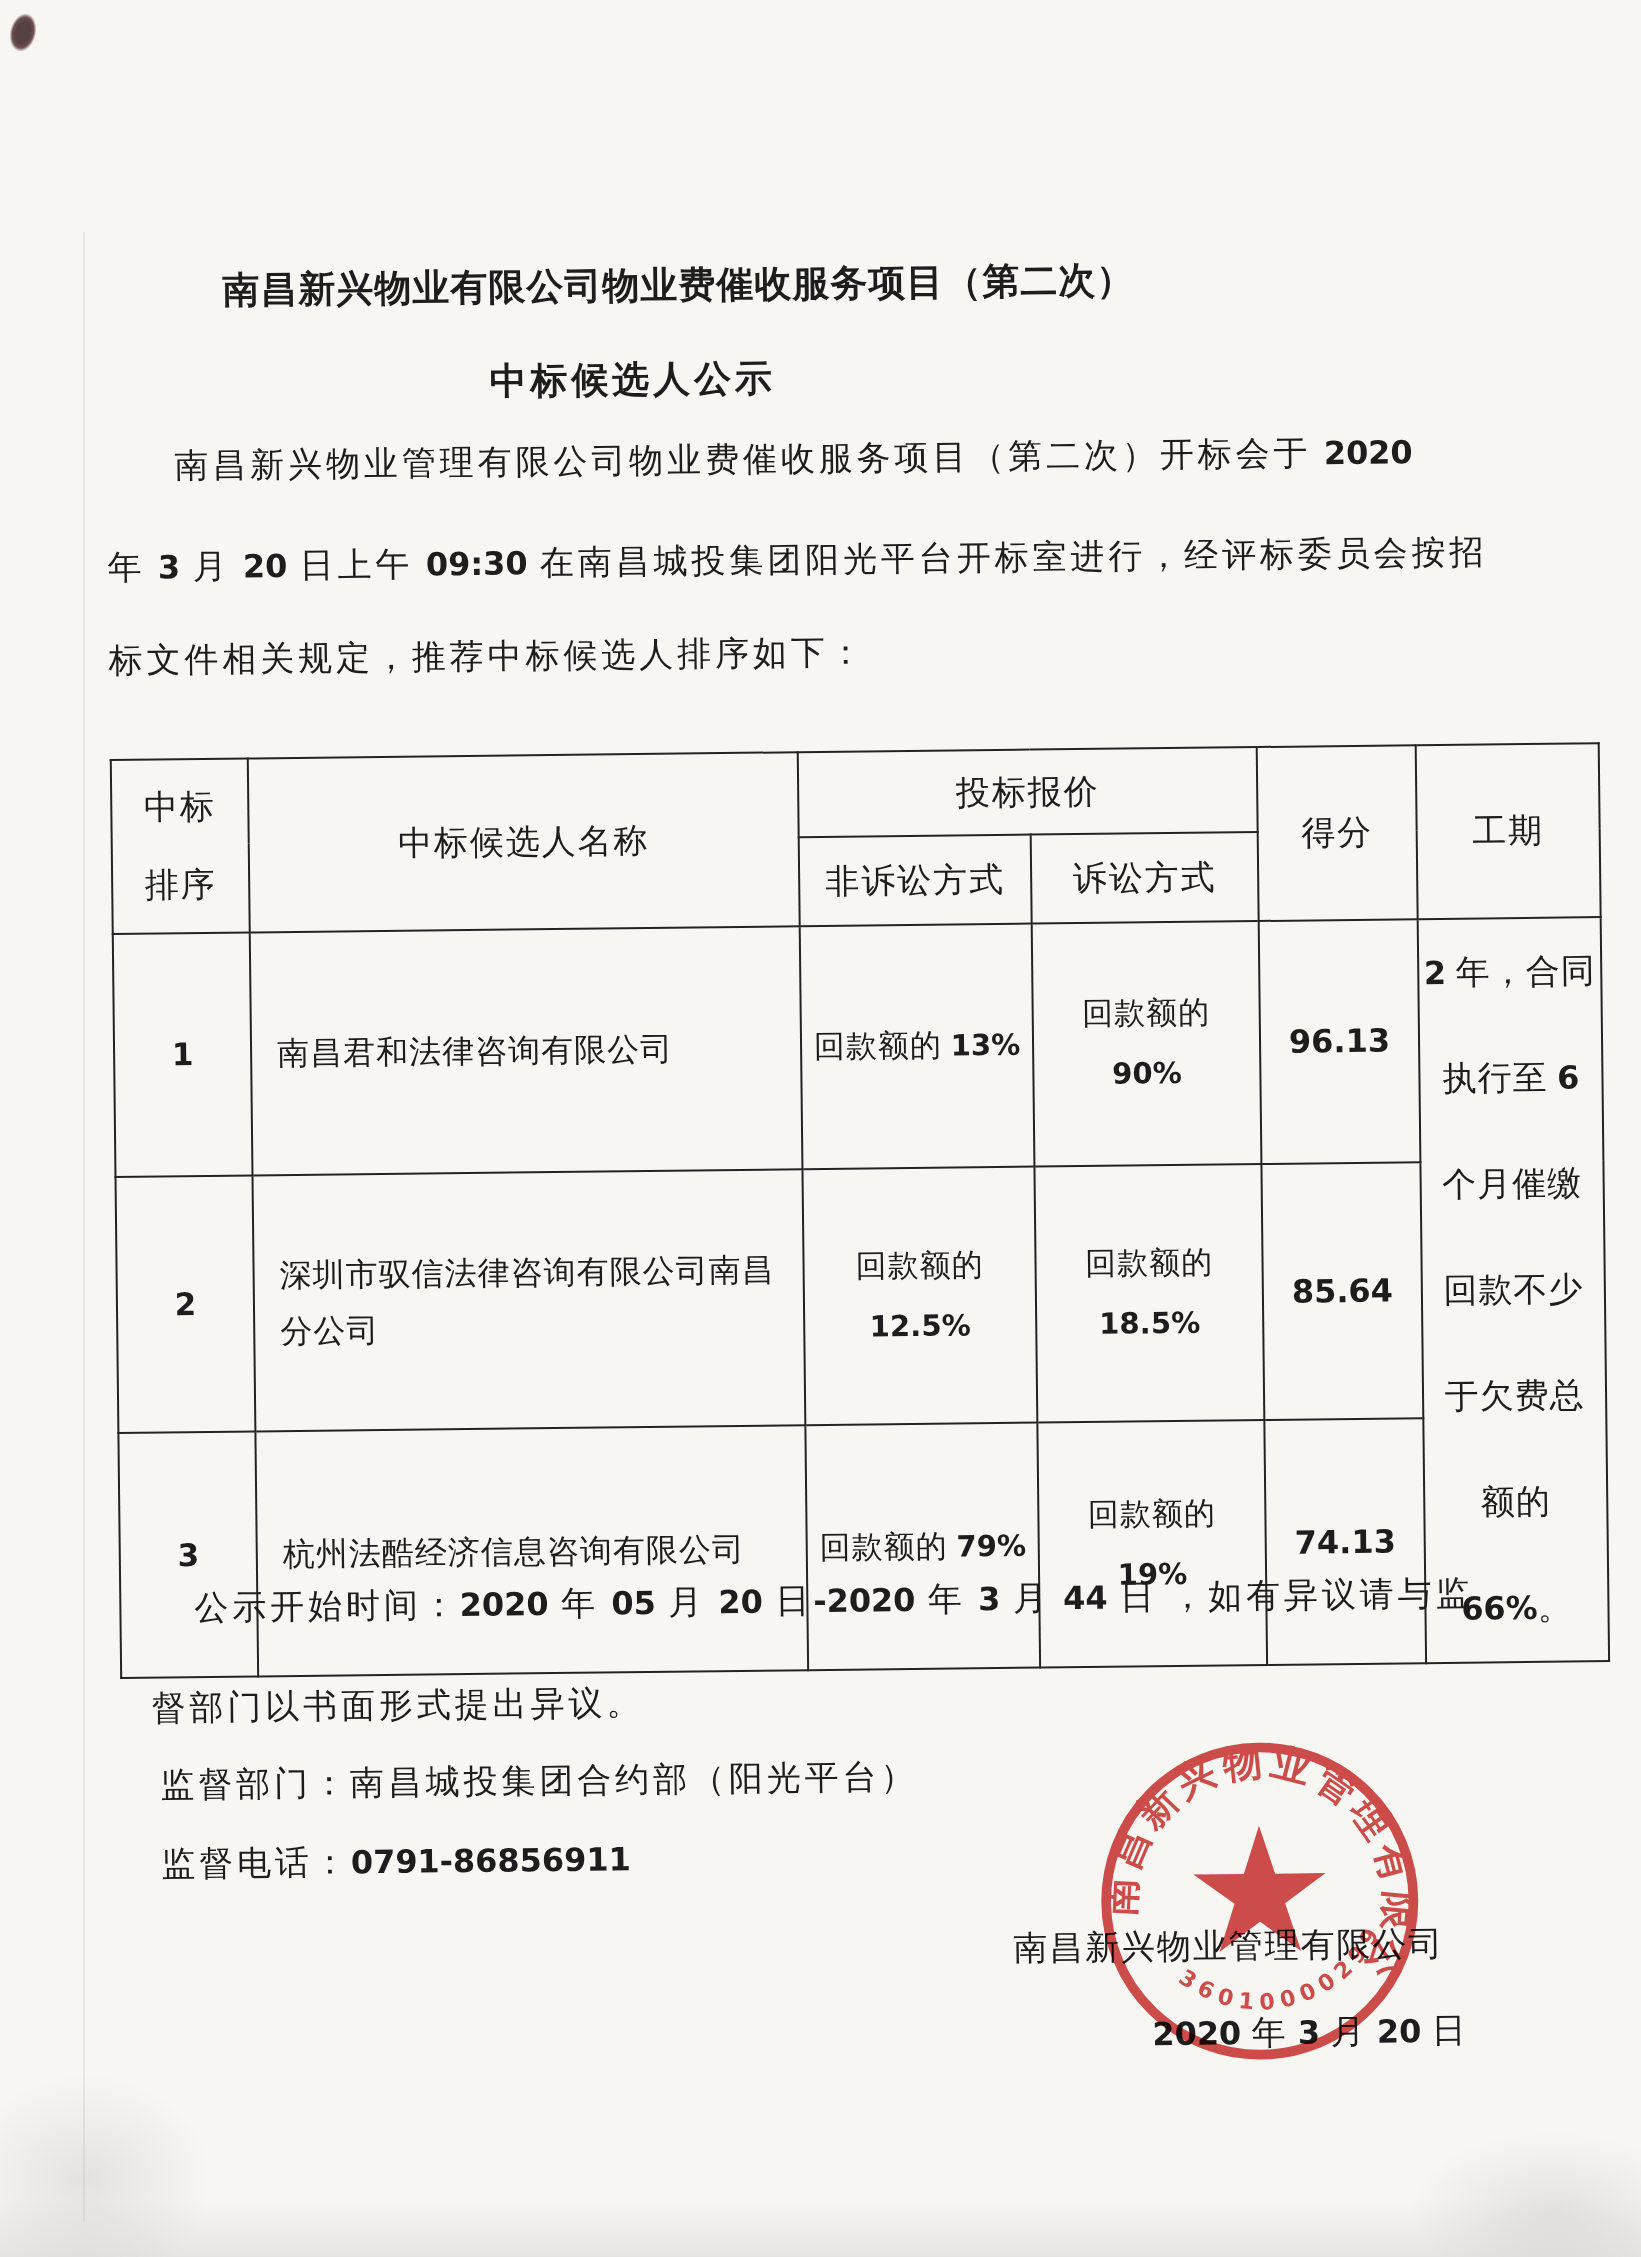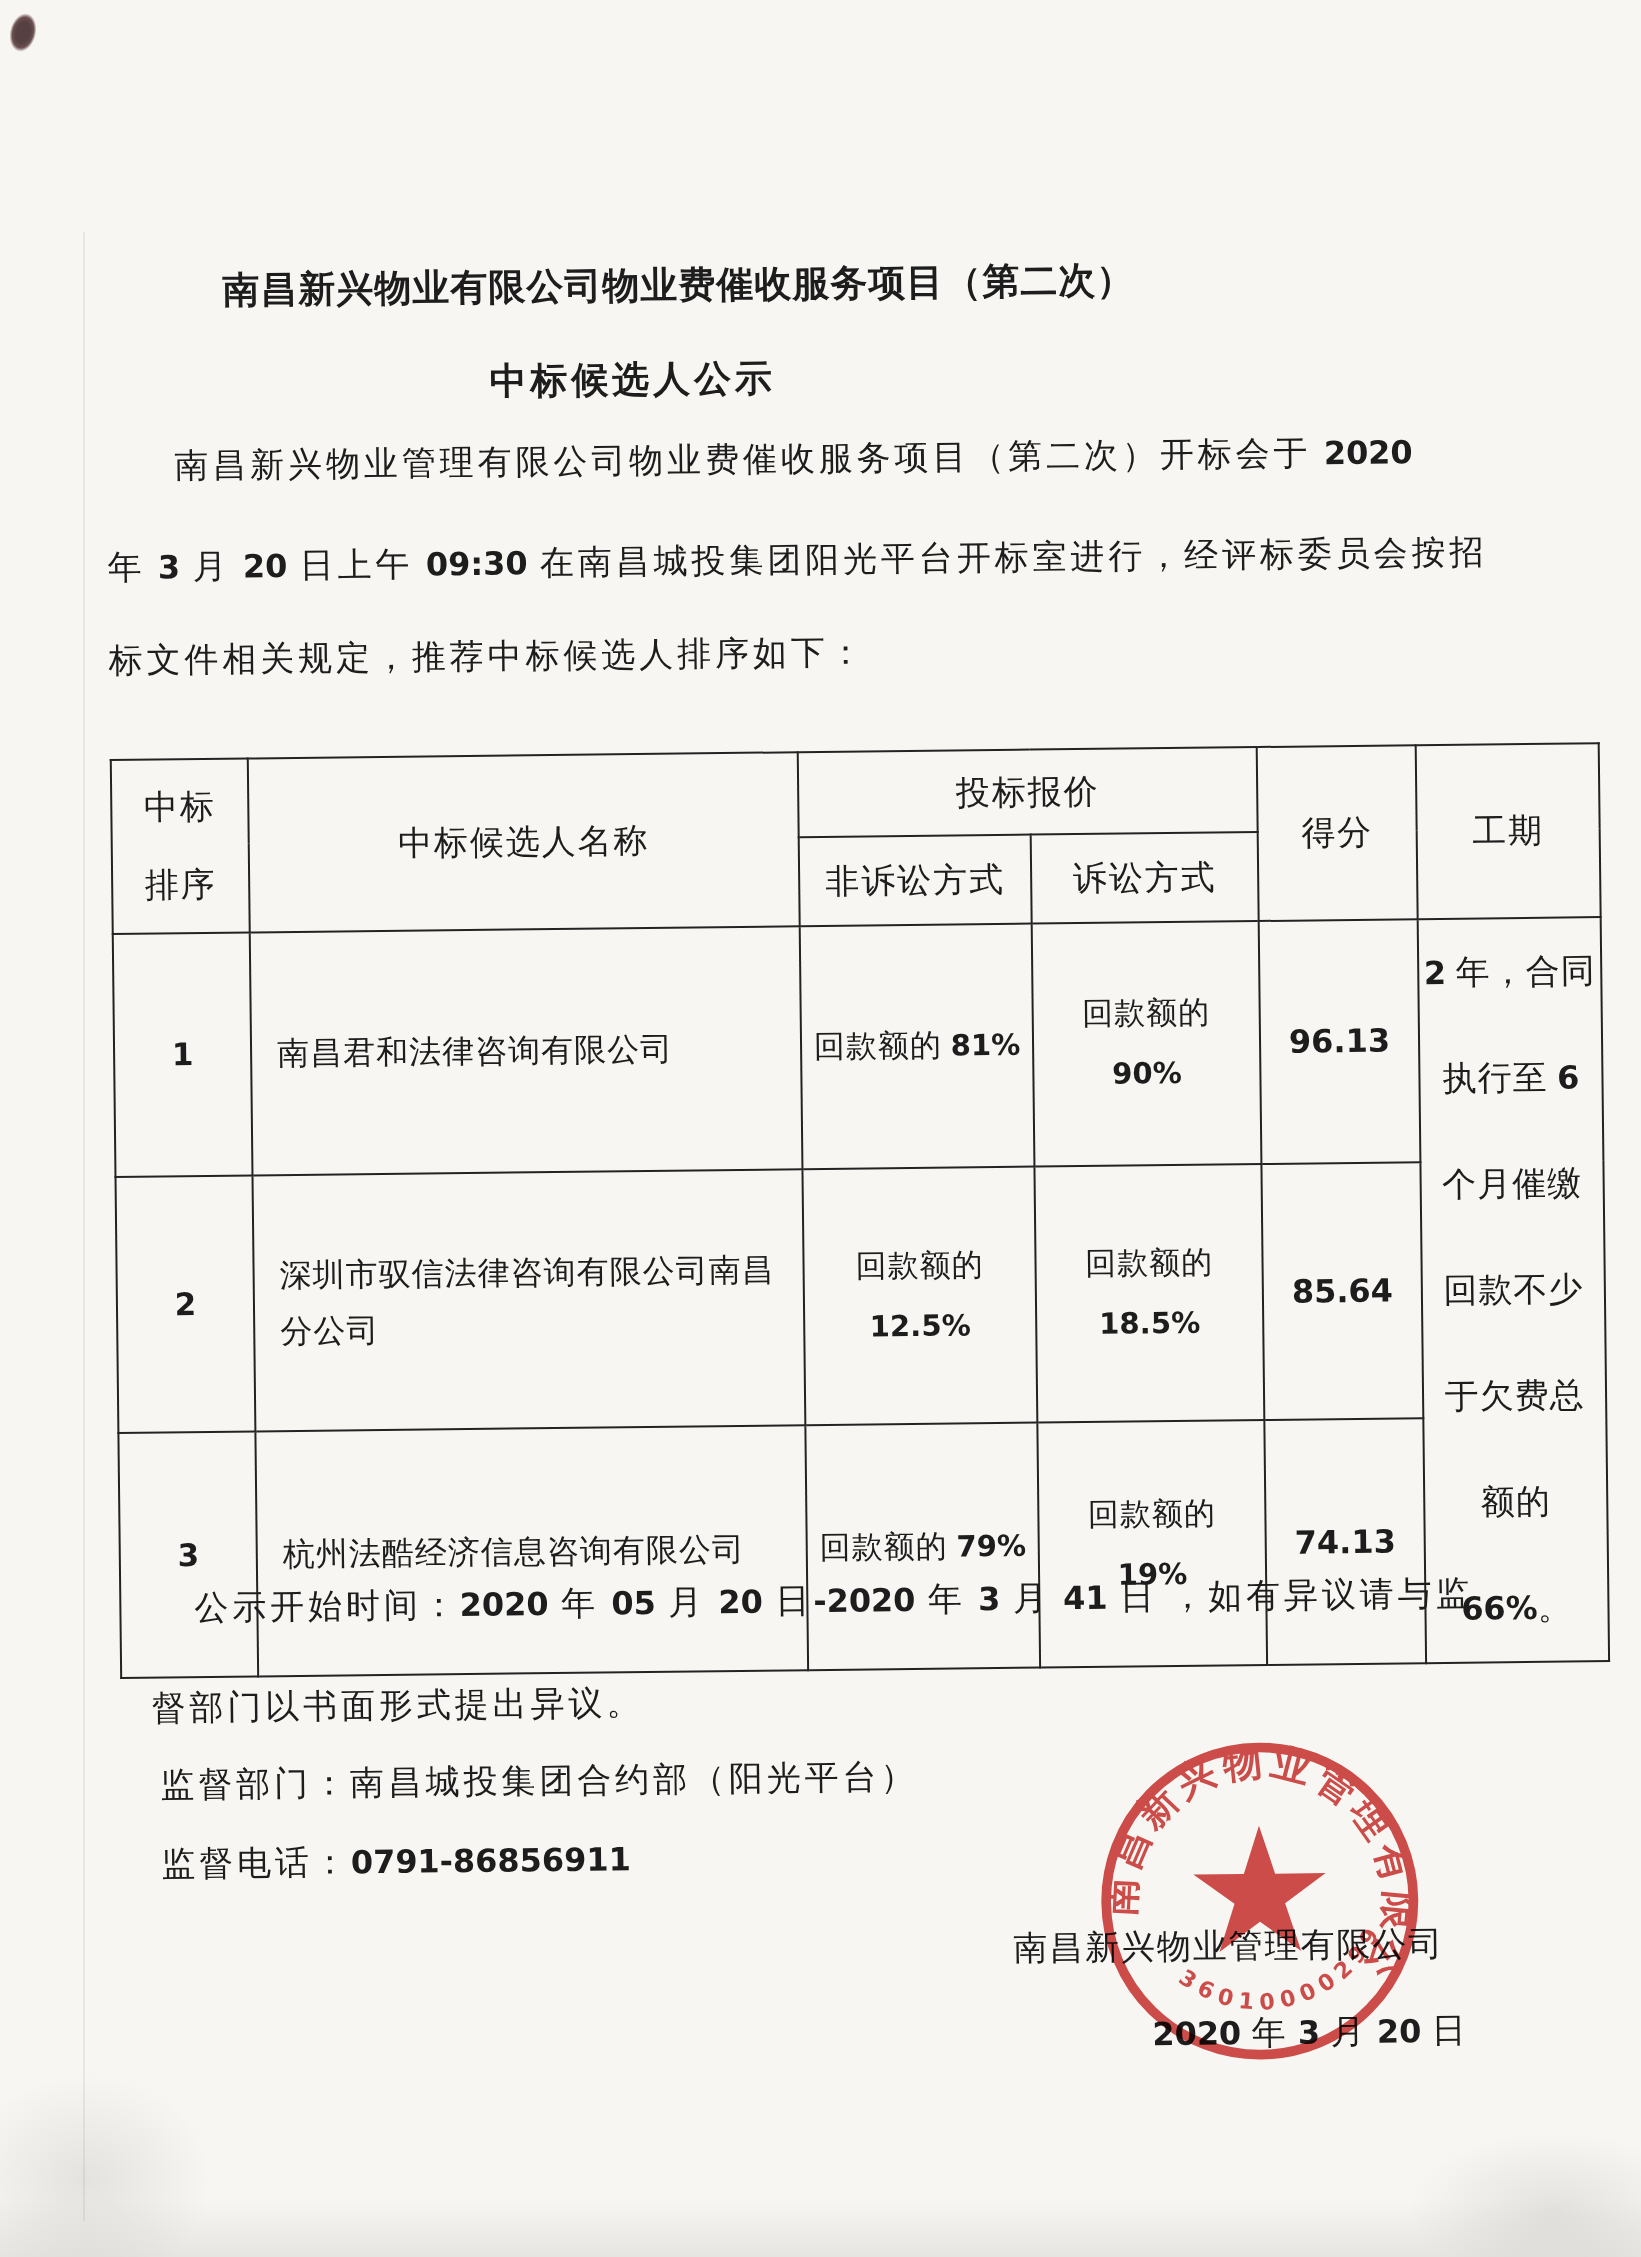--- a/index.html
+++ b/index.html
@@ -84,21 +84,21 @@
       </tr>
       <tr style="height:89px;">
         <th class="cell-center">非诉讼方式</th>
         <th class="cell-center">诉讼方式</th>
       </tr>
     </thead>
     <tbody>
       <tr style="height:208px;">
         <td class="rank-cell num">1</td>
         <td class="name-cell">南昌君和法律咨询有限公司</td>
-        <td class="bid-cell"><span>回款额的 </span><span class="num">81%</span></td>
+        <td class="bid-cell"><span>回款额的 </span><span class="num">13%</span></td>
         <td class="bid-cell"><span>回款额的</span><br><span class="num">90%</span></td>
         <td class="score-cell num">96.13</td>
         <td rowspan="3" class="dur-cell"><span class="num">2</span><span> 年，合同</span><br><span>执行至 </span><span class="num">6</span><br><span>个月催缴</span><br><span>回款不少</span><br><span>于欠费总</span><br><span>额的 </span><span class="num">66%</span><span>。</span></td>
       </tr>
       <tr style="height:220px;">
         <td class="rank-cell num">2</td>
         <td class="name-cell">深圳市驭信法律咨询有限公司南昌分公司</td>
         <td class="bid-cell"><span>回款额的</span><br><span class="num">12.5%</span></td>
         <td class="bid-cell"><span>回款额的</span><br><span class="num">18.5%</span></td>
         <td class="score-cell num">85.64</td>
@@ -106,21 +106,21 @@
       <tr style="height:210px;">
         <td class="rank-cell num">3</td>
         <td class="name-cell">杭州法酷经济信息咨询有限公司</td>
         <td class="bid-cell"><span>回款额的 </span><span class="num">79%</span></td>
         <td class="bid-cell"><span>回款额的</span><br><span class="num">19%</span></td>
         <td class="score-cell num">74.13</td>
       </tr>
     </tbody>
   </table>
 
-  <p class="abs bodyline" style="left:189px;top:1578px;"><span>公示开始时间：</span><span class="num">2020</span><span> 年 </span><span class="num">05</span><span> 月 </span><span class="num">20</span><span> 日</span><span class="num">-</span><span class="num">2020</span><span> 年 </span><span class="num">3</span><span> 月 </span><span class="num">41</span><span> 日 ，如有异议请与监</span></p>
+  <p class="abs bodyline" style="left:189px;top:1578px;"><span>公示开始时间：</span><span class="num">2020</span><span> 年 </span><span class="num">05</span><span> 月 </span><span class="num">20</span><span> 日</span><span class="num">-</span><span class="num">2020</span><span> 年 </span><span class="num">3</span><span> 月 </span><span class="num">44</span><span> 日 ，如有异议请与监</span></p>
   <p class="abs bodyline" style="left:145px;top:1678px;"><span>督部门以书面形式提出异议。</span></p>
   <p class="abs bodyline" style="left:153px;top:1755px;"><span>监督部门：南昌城投集团合约部（阳光平台）</span></p>
   <p class="abs bodyline" style="left:153px;top:1834px;"><span>监督电话：</span><span class="num">0791-86856911</span></p>
 
   <p class="abs sig" style="left:1004px;top:1894px;">南昌新兴物业管理有限公司</p>
   <p class="abs sig" style="left:1142px;top:1981px;"><span class="num">2020</span><span> 年 </span><span class="num">3</span><span> 月 </span><span class="num">20</span><span> 日</span></p>
 
   <svg id="stamp" viewBox="0 0 354 354">
     <circle cx="177" cy="177" r="159" fill="none" stroke-width="10" stroke="#c5322e"></circle>
     <path d="M177,99 L193.2,148.8 L245.5,148.8 L203.2,179.5 L219.3,229.2 L177,198.5 L134.7,229.2 L150.8,179.5 L108.5,148.8 L160.8,148.8 Z" fill="#c5322e"></path>

